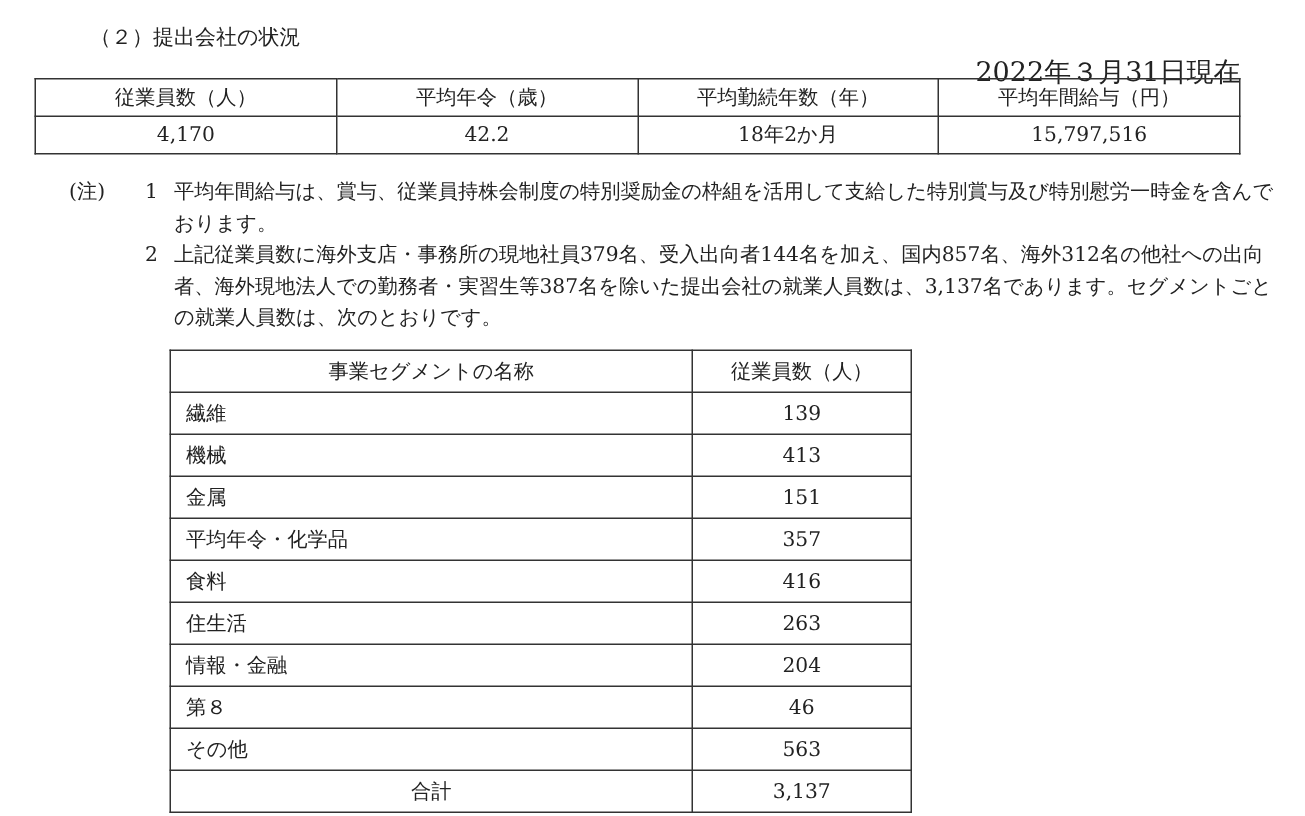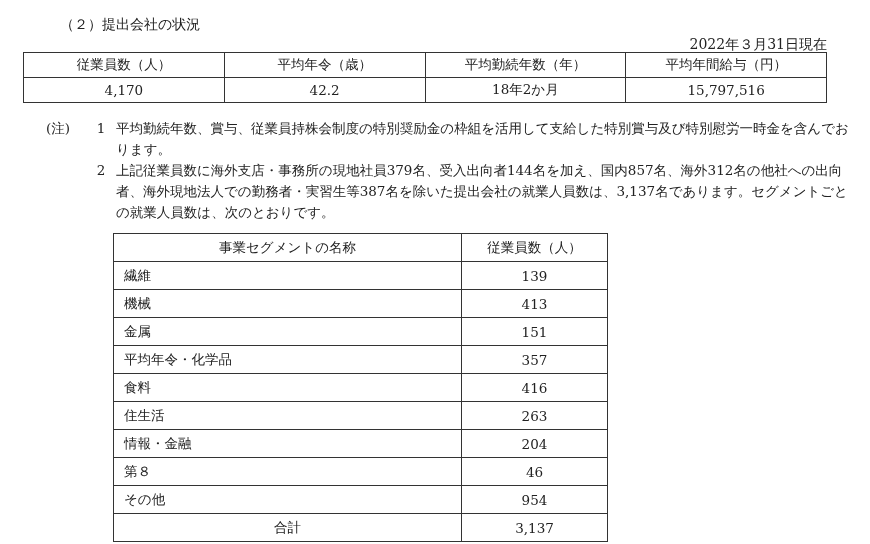--- a/index.html
+++ b/index.html
@@ -1,20 +1,20 @@
 <!DOCTYPE html>
 <html><head>
 <meta charset="utf-8">
 <style>
   html, body { margin:0; padding:0; background:#ffffff; }
   body { width:870px; height:544px; position:relative; overflow:hidden;
          font-family:"DejaVu Serif","Liberation Serif",serif; color:#222; font-size:13.5px; }
   .abs { position:absolute; white-space:nowrap; }
   #section-title { left:60px; top:16px; font-size:14px;text-align:right; }
-  #as-of { right:43px; top:36px; font-size:14px; }
+  #as-of { right:43px; top:36px; font-size:18px; }
   table { border-collapse:collapse; position:absolute; }
   td, th { border:1.4px solid #333; font-weight:normal; padding:0;margin-top:47px; }
   #summary-table { left:23px; top:52px; width:804px; }
   #summary-table th, #summary-table td { height:24px; text-align:center; width:25%; }
   .notes { position:absolute; left:46px; top:118px; line-height:21px; font-size:13.5px; }
   .note-row { display:flex; }
   .note-label { width:40px; }
   .note-num { width:30px; text-align:center; }
   .note-text { width:735px; }
   #segment-table { left:113px; top:233px; width:495px; }
@@ -43,21 +43,21 @@
     <td>18年2か月</td>
     <td>15,797,516</td>
   </tr>
 </tbody>
   </table>
 
 <div class="notes">
   <div class="note-row">
     <span class="note-label">(注)</span>
     <span class="note-num">1</span>
-    <span class="note-text">平均勤続年数、賞与、従業員持株会制度の特別奨励金の枠組を活用して支給した特別賞与及び特別慰労一時金を含んでおります。</span>
+    <span class="note-text">平均年間給与は、賞与、従業員持株会制度の特別奨励金の枠組を活用して支給した特別賞与及び特別慰労一時金を含んでおります。</span>
   </div>
   <div class="note-row">
     <span class="note-label"></span>
     <span class="note-num">2</span>
     <span class="note-text">上記従業員数に海外支店・事務所の現地社員379名、受入出向者144名を加え、国内857名、海外312名の他社への出向者、海外現地法人での勤務者・実習生等387名を除いた提出会社の就業人員数は、3,137名であります。セグメントごとの就業人員数は、次のとおりです。</span>
   </div>
 </div>
 
 <table id="segment-table">
   <tbody>
@@ -92,20 +92,20 @@
   <tr>
     <td class="name-cell">情報・金融</td>
     <td class="count-cell">204</td>
   </tr>
   <tr>
     <td class="name-cell">第８</td>
     <td class="count-cell">46</td>
   </tr>
   <tr>
     <td class="name-cell">その他</td>
-    <td class="count-cell">954</td>
+    <td class="count-cell">563</td>
   </tr>
   <tr>
     <td class="name-cell total-label">合計</td>
     <td class="count-cell">3,137</td>
   </tr>
 </tbody>
   </table>
 
 </body></html>

